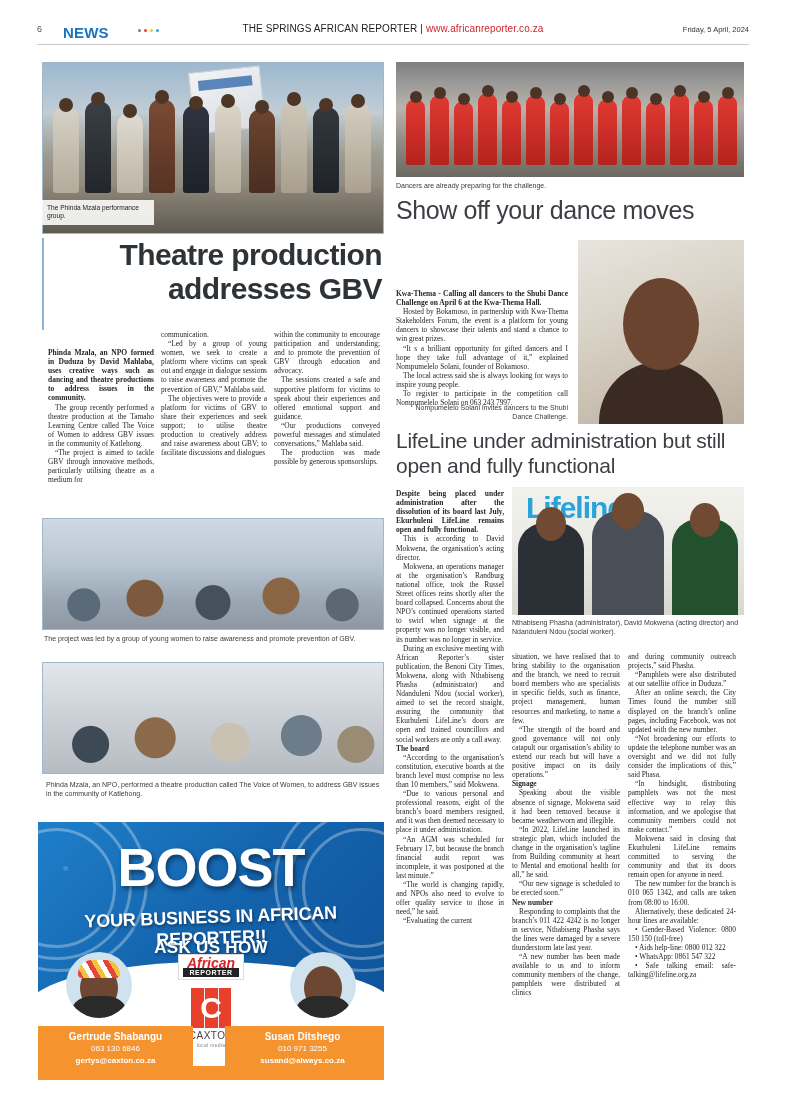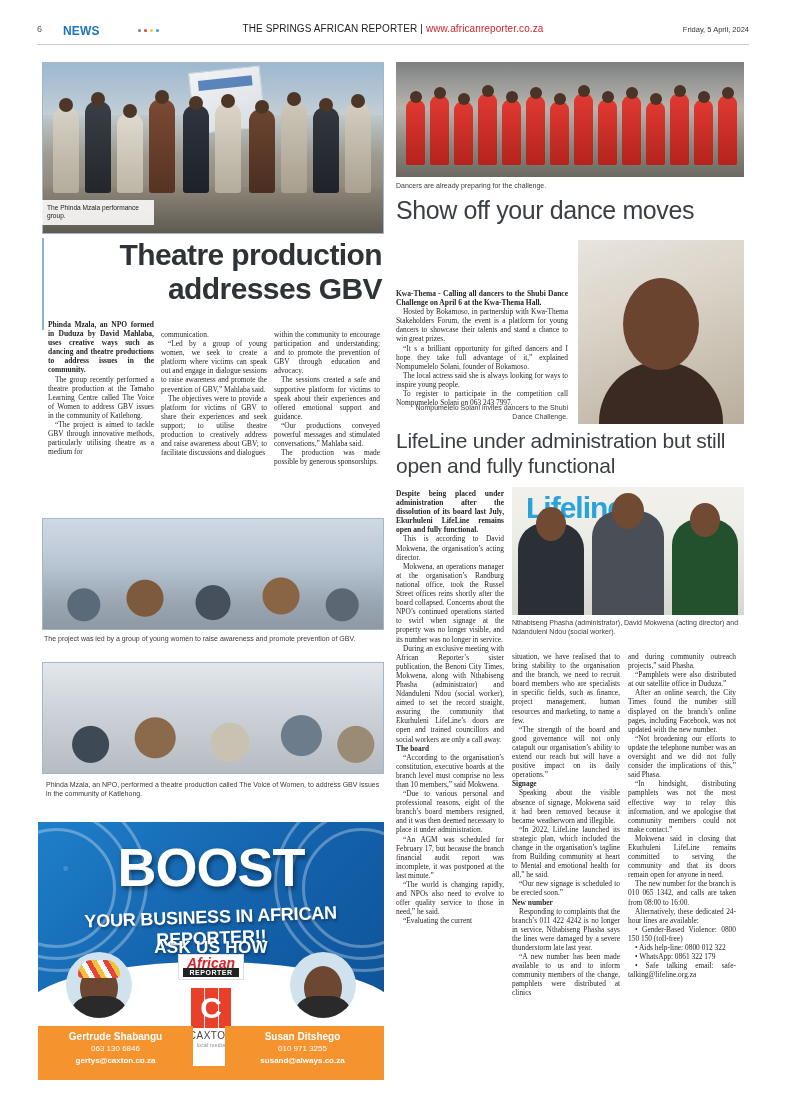--- a/index.html
+++ b/index.html
@@ -16,21 +16,21 @@
   
   .masthead {
     position: absolute; left: 0; top: 22px; width: 786px; height: 22px;
   }
   .mh-page-no {
     position:absolute; left:37px; top:2px;
     font-family:"Liberation Sans", sans-serif; font-size:9px; color:#555;
   }
   .mh-section {
     position:absolute; left:63px; top:2px;
-    font-family:"Liberation Sans", sans-serif; font-size:12px; font-weight:bold;
+    font-family:"Liberation Sans", sans-serif; font-size:15px; font-weight:bold;
     color:#1b73c4; letter-spacing:0.2px;
   }
   .mh-dots { position:absolute; left:138px; top:7px; display:flex; gap:3px; }
   .mh-dots i { display:block; width:3px; height:3px; border-radius:50%; }
   .mh-center {
     position:absolute; left:0; right:0; top:1px; text-align:center;
     font-family:"Liberation Sans", sans-serif; font-size:10px; color:#222;
     letter-spacing:0.1px;
   }
   .mh-center .url { color:#d0242b; }
@@ -172,21 +172,21 @@
   .head-lifeline {
     position:absolute; left:396px; top:428px; width:348px;
     font-family:"Liberation Sans", sans-serif; font-weight:300;
     font-size:21px; line-height:25px; color:#3b3f44; letter-spacing:-0.3px;
   }
 
   
   .c { position:absolute; }
 
   
-  #lc1 { left:48px;  top:320px; width:106px; height:182px; }
+  #lc1 { left:48px;  top:348px; width:106px; height:182px; }
   #lc2 { left:161px; top:330px; width:106px; height:182px; }
   #lc3 { left:274px; top:330px; width:106px; height:182px; }
 
   .cap-strip { position:absolute; left:44px; top:634px; width:338px; }
   .cap-lower { position:absolute; left:46px; top:780px; width:334px; }
 
   
   #dc1 { left:396px; top:241px; width:172px; height:176px;margin-top:48px; }
   .cap-solani {
     position:absolute; left:396px; top:403px; width:172px;
@@ -460,21 +460,21 @@
     <p class="noindent">and during community outreach projects,” said Phasha.</p>
     <p>“Pamphlets were also distributed at our satellite office in Duduza.”</p>
     <p>After an online search, the City Times found the number still displayed on the branch’s online pages, including Facebook, was not updated with the new number.</p>
     <p>“Not broadening our efforts to update the telephone number was an oversight and we did not fully consider the implications of this,” said Phasa.</p>
     <p>“In hindsight, distributing pamphlets was not the most effective way to relay this information, and we apologise that community members could not make contact.”</p>
     <p>Mokwena said in closing that Ekurhuleni LifeLine remains committed to serving the community and that its doors remain open for anyone in need.</p>
     <p>The new number for the branch is 010 065 1342, and calls are taken from 08:00 to 16:00.</p>
     <p>Alternatively, these dedicated 24-hour lines are available:</p>
     <p>• Gender-Based Violence: 0800 150 150 (toll-free)</p>
     <p>• Aids help-line: 0800 012 322</p>
-    <p>• WhatsApp: 0861 322 179</p>
+    <p>• WhatsApp: 0861 547 322</p>
     <p>• Safe talking email: safe-talking@lifeline.org.za</p>
   </div>
 
 <div class="ad">
   <div class="bg"></div>
   <div class="arcs-l">
     <div class="arc" style="left:0;top:10px;width:180px;height:180px;"></div>
     <div class="arc" style="left:14px;top:28px;width:150px;height:150px;"></div>
     <div class="arc" style="left:28px;top:46px;width:120px;height:120px;"></div>
   </div>

